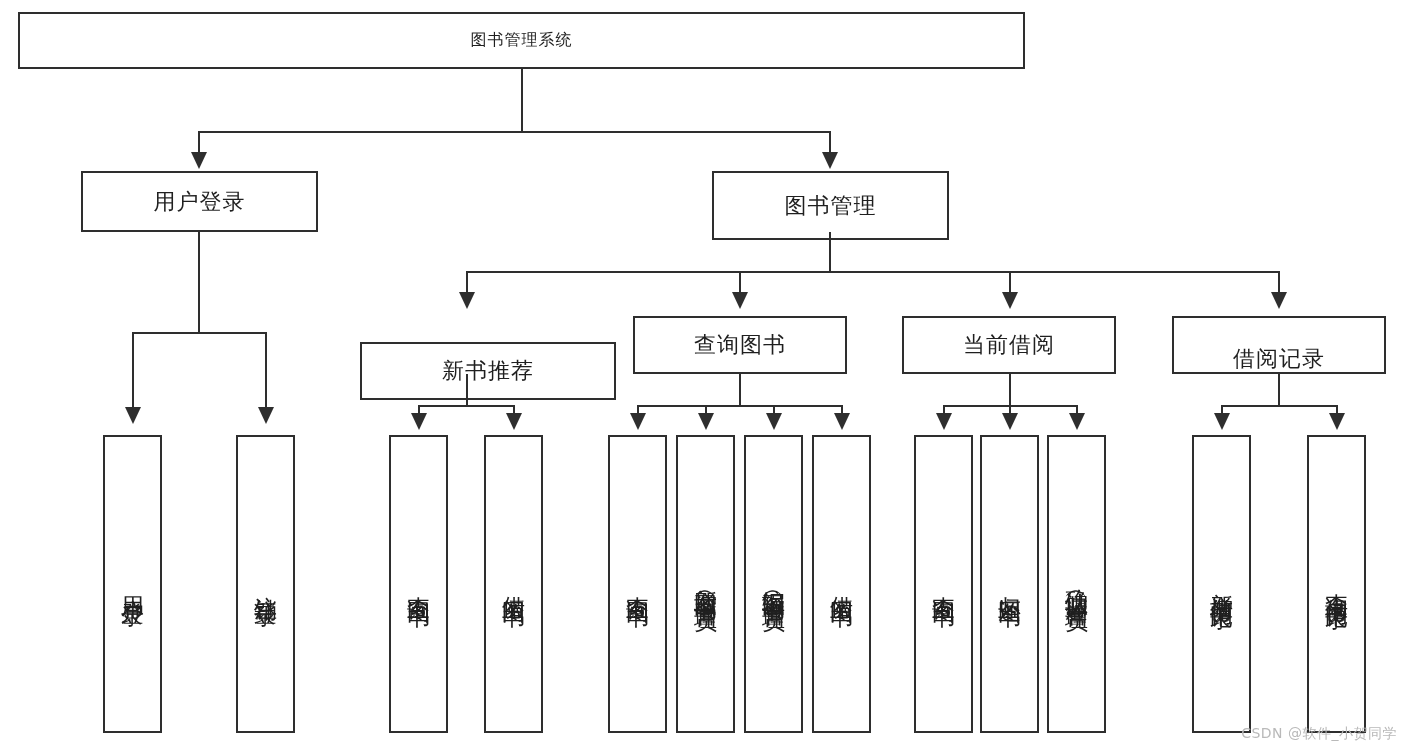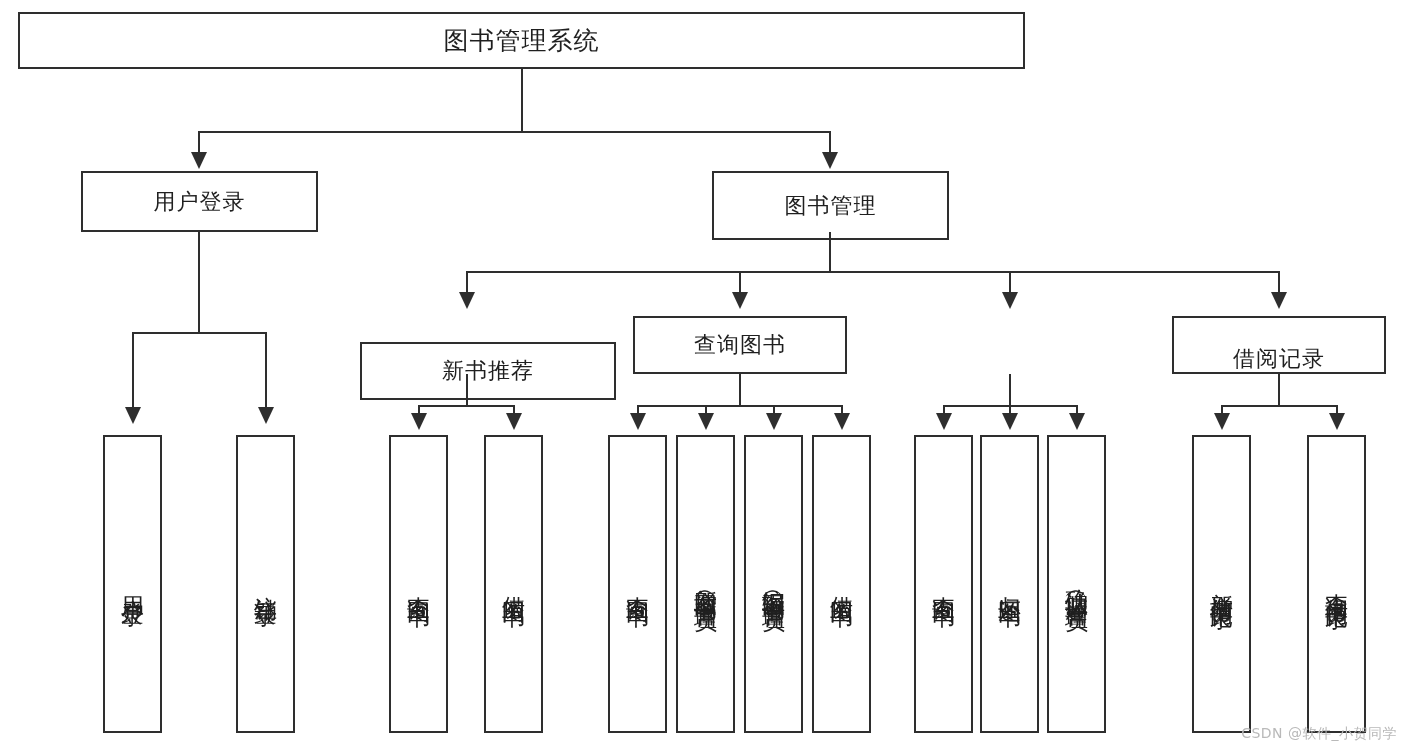--- a/index.html
+++ b/index.html
@@ -32,21 +32,21 @@
     color:#1f1f1f;
     letter-spacing:1px;
     line-height:1.18;
     white-space:nowrap;
   }
 
   
   .node.horiz .label{
     font-size:22px;
   }
-  .node.root .label{font-size:25px;}
+  .node.root .label{font-size:16px;}
 
   
   .node.vert{
     align-items:center;
     justify-content:center;
     padding:6px 0;
   }
   .node.vert .label{
     writing-mode:vertical-rl;
     text-orientation:upright;
@@ -129,20 +129,23 @@
   <div class="vline" style="left:1009px;top:271px;height:25px;"></div>
   <div class="arrow" style="left:1002px;top:292px;"></div>
   <div class="vline" style="left:1278px;top:271px;height:25px;"></div>
   <div class="arrow" style="left:1271px;top:292px;"></div>
 
   <div class="node horiz" style="left:360px;top:316px;width:256px;height:58px;margin-top:26px;">
     <span class="label">新书推荐</span>
   </div>
   <div class="node horiz" style="left:633px;top:316px;width:214px;height:58px;">
     <span class="label">查询图书</span>
+  </div>
+  <div class="node horiz" style="left:902px;top:316px;width:214px;height:58px;">
+    <span class="label">当前借阅</span>
   </div>
   <div class="node horiz" style="left:1172px;top:316px;width:214px;height:58px;align-items:flex-end;">
     <span class="label">借阅记录</span>
   </div>
 
   <div class="vline" style="left:466px;top:374px;height:32px;"></div>
   <div class="hline" style="left:418px;top:405px;width:97px;"></div>
   <div class="vline" style="left:418px;top:405px;height:10px;"></div>
   <div class="arrow" style="left:411px;top:413px;"></div>
   <div class="vline" style="left:513px;top:405px;height:10px;"></div>

